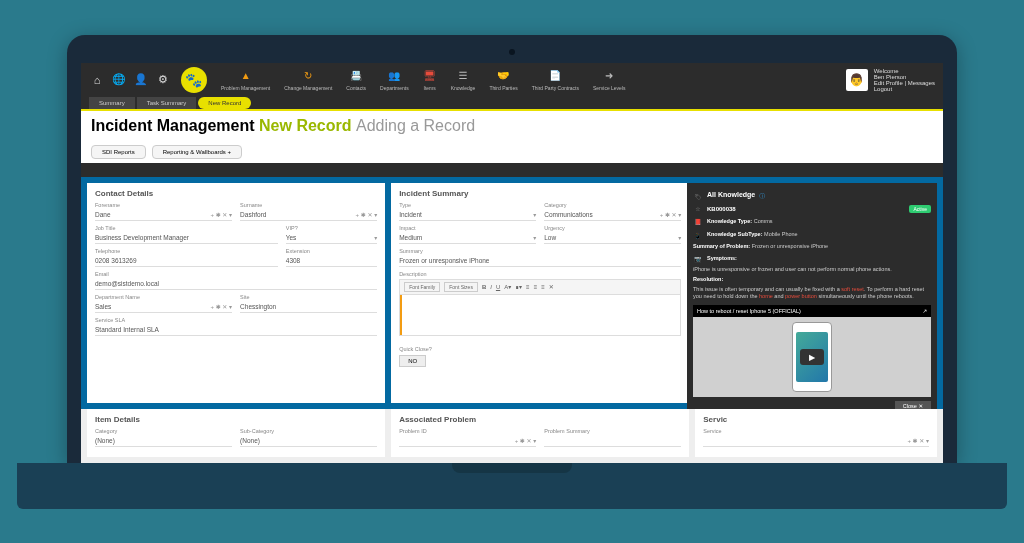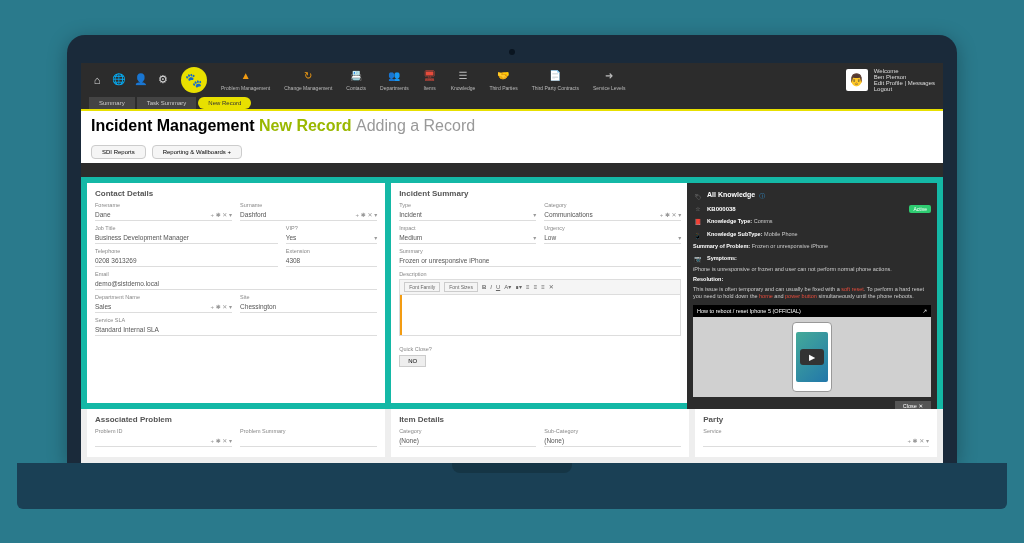--- a/index.html
+++ b/index.html
@@ -21,21 +21,21 @@
 .userlinks a{color:#ddd;text-decoration:none}
 .tabbar{background:#2c2c2c;display:flex;gap:2px;padding:0 8px}
 .tab{padding:3px 10px;font-size:6px;background:#444;color:#ccc;cursor:pointer}
 .tab.active{background:#e8e000;color:#333;border-radius:8px}
 .yellowline{height:2px;background:#e8e000}
 .titlebar{background:#fff;padding:6px 10px;font-size:16px;font-weight:bold}
 .titlebar .new{color:#9ab800}.titlebar .sub{color:#999;font-weight:normal}
 .reportsbar{background:#fff;padding:4px 10px;display:flex;gap:6px}
 .rbtn{padding:3px 10px;border:1px solid #ccc;border-radius:4px;font-size:6px;background:#f5f5f5;cursor:pointer}
 .darkband{background:#2c2c2c;height:14px}
-.content{flex:1;background:#14b8a6;padding:6px;display:flex;gap:6px;overflow:hidden;position:relative}
+.content{flex:1;background:#0369a1;padding:6px;display:flex;gap:6px;overflow:hidden;position:relative}
 .col{background:#fff;padding:6px 8px;flex:1;min-width:0}
 .col h3{font-size:8px;color:#555;margin-bottom:4px;font-weight:bold}
 .row{display:flex;gap:8px;margin-bottom:4px}
 .field{flex:1}
 .field label{display:block;font-size:5.5px;color:#888;margin-bottom:1px}
 .field .val{font-size:6.5px;color:#555;border-bottom:1px solid #ddd;padding:2px 0;min-height:12px}
 .icons{font-size:6px;color:#999;float:right}
 .rte{border:1px solid #ddd;margin-top:2px}
 .rtebar{background:#f5f5f5;padding:2px 4px;display:flex;gap:4px;font-size:6px;color:#666;border-bottom:1px solid #ddd;align-items:center}
 .rtebar .sel{border:1px solid #ccc;padding:1px 4px;font-size:5px}
@@ -287,49 +287,49 @@
                 </div>
        <div class="play">▶</div>
       </div>
      </div>
      <div class="closebtn">Close ✕</div>
     </div>
    </div>
 
    <div class="bottomrow">
     <div class="col">
+     <h3>Item Details</h3>
+     <div class="row">
+      <div class="field">
+                <label>Category</label>
+                <div class="val">(None)</div>
+              </div>
+      <div class="field">
+                <label>Sub-Category</label>
+                <div class="val">(None)</div>
+              </div>
+     </div>
+    </div>
+    <div class="col">
      <h3>Associated Problem</h3>
      <div class="row">
       <div class="field">
                 <label>Problem ID</label>
                 <div class="val">
                   <span class="icons">+ ✱ ✕ ▾</span>
                 </div>
               </div>
       <div class="field">
                 <label>Problem Summary</label>
                 <div class="val"></div>
               </div>
      </div>
     </div>
-    <div class="col">
-     <h3>Item Details</h3>
-     <div class="row">
-      <div class="field">
-                <label>Category</label>
-                <div class="val">(None)</div>
-              </div>
-      <div class="field">
-                <label>Sub-Category</label>
-                <div class="val">(None)</div>
-              </div>
-     </div>
-    </div>
     <div class="col" style="flex:.8">
-     <h3>Party</h3>
+     <h3>Servic</h3>
      <div class="row">
               <div class="field">
                 <label>Service</label>
                 <div class="val">
                   <span class="icons">+ ✱ ✕ ▾</span>
                 </div>
               </div>
             </div>
     </div>
    </div>

